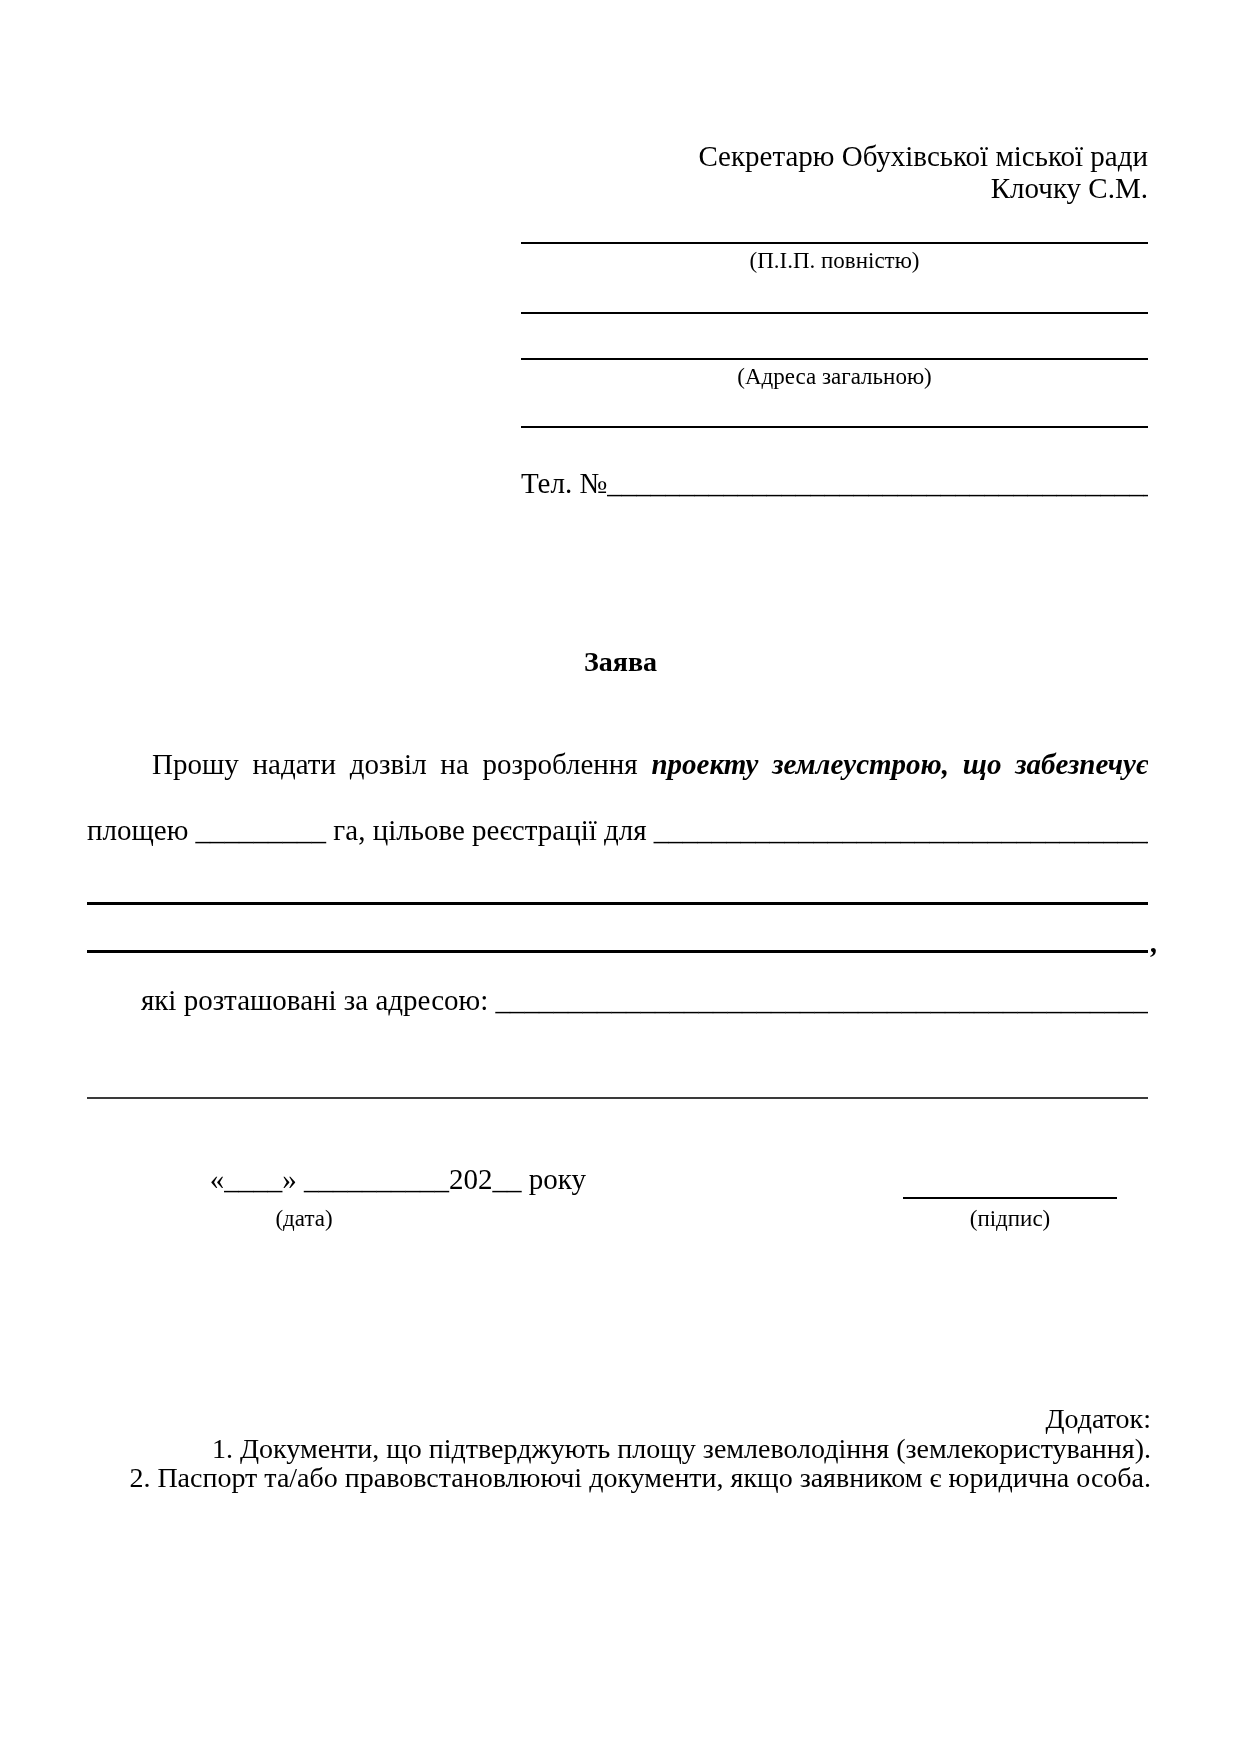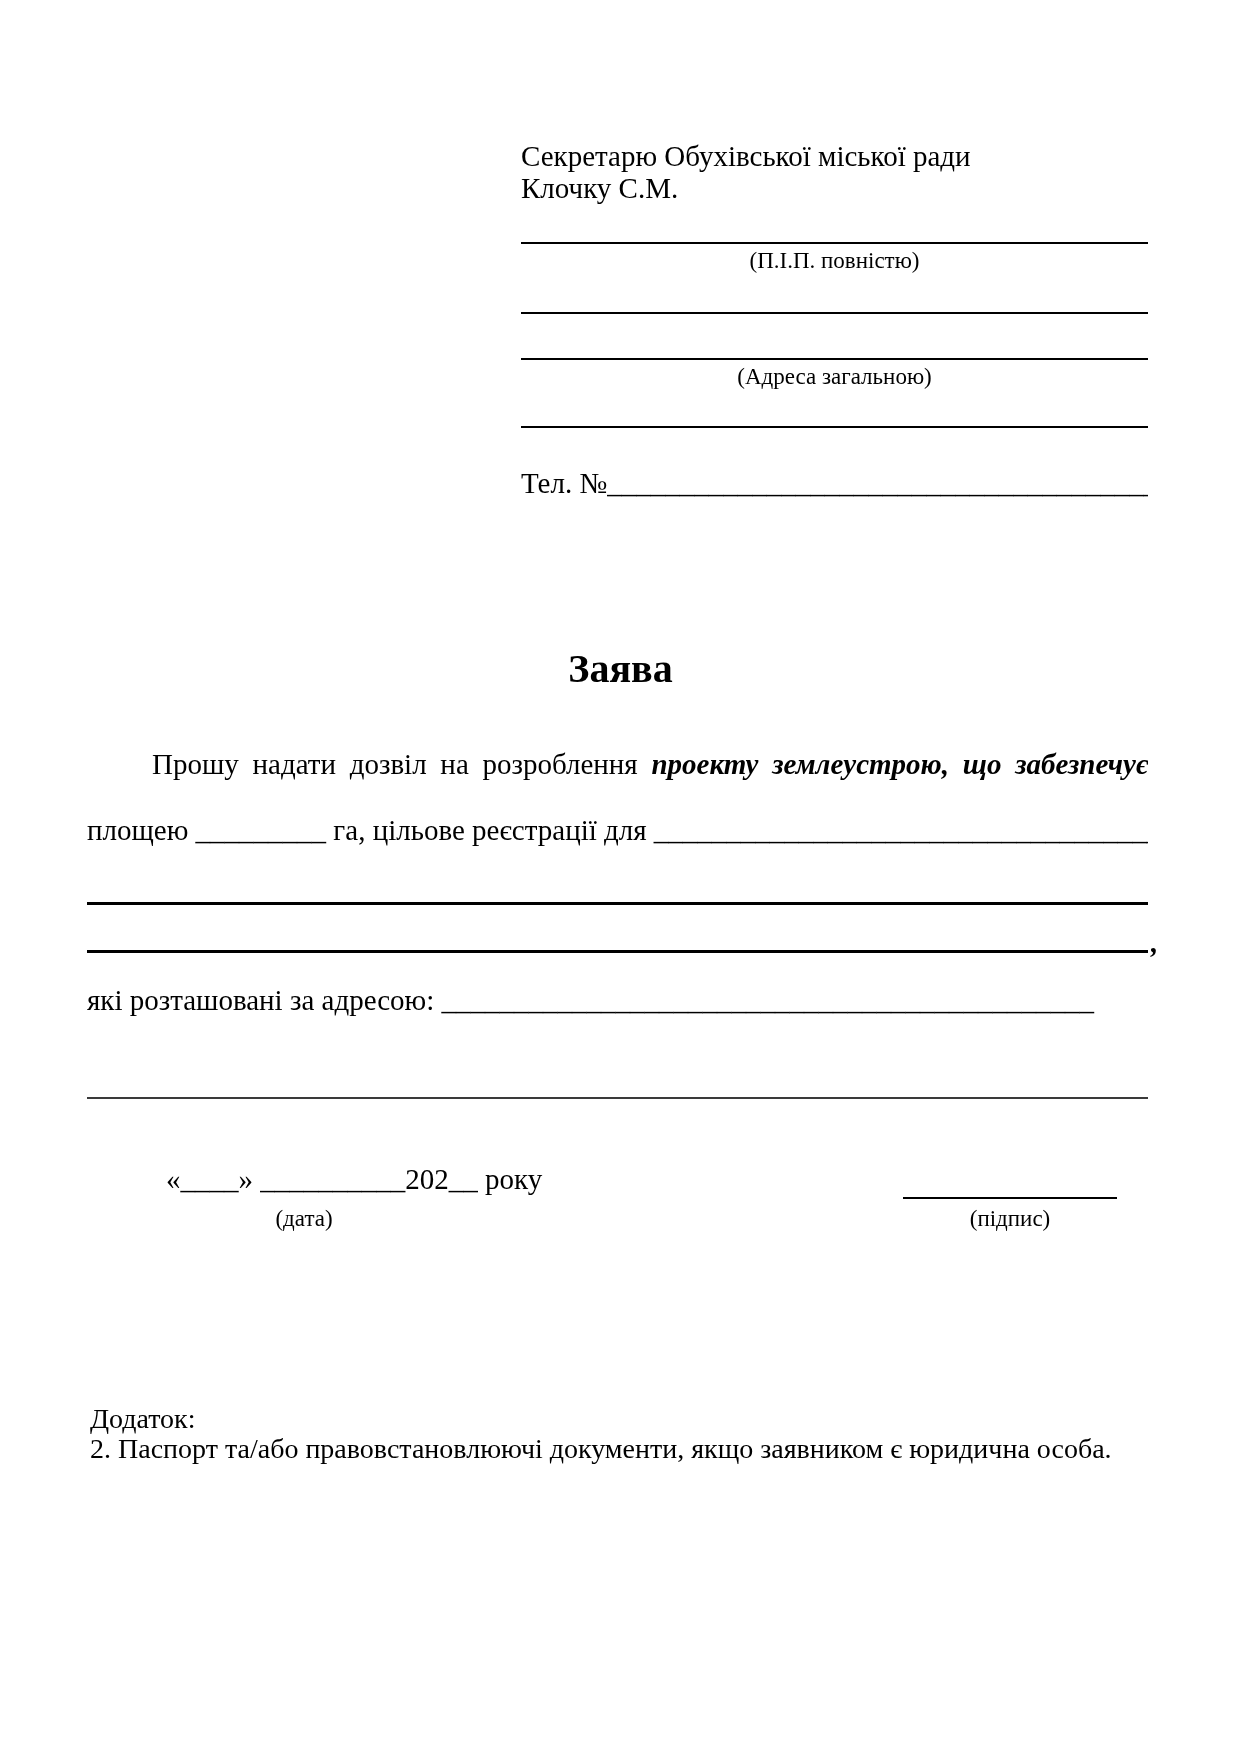--- a/index.html
+++ b/index.html
@@ -4,23 +4,23 @@
 <style>
   html,body{margin:0;padding:0;background:#e8e8e8;}
   .page{
     position:relative;
     width:1241px;height:1755px;
     background:#ffffff;
     font-family:"Liberation Serif","DejaVu Serif",serif;
     color:#000;
     overflow:hidden;
   }
-  .abs{position:absolute;line-height:1.15;}
+  .abs{position:absolute;line-height:1.15;text-align:right;}
   .t29{font-size:29px;}
-  .t38{font-size:40px;font-weight:bold;}
+  .t38{font-size:28px;font-weight:bold;}
   .t21{font-size:23px;}
   .t28{font-size:28px;}
   .bi{font-weight:bold;font-style:italic;}
   .center{text-align:center;}
   .hline{position:absolute;height:0;border-top:2px solid #000;}
   .hline-bold{position:absolute;height:0;border-top:3px solid #000;}
   .hline-thin{position:absolute;height:0;border-top:2px solid #3a3a3a;}
   .clip{white-space:nowrap;overflow:hidden;}
   .jl{text-align:justify;text-align-last:justify;}
   .indent{text-indent:65px;}
@@ -65,16 +65,17 @@
   <div class="hline-thin" style="left:87px;top:1097px;width:1061px;"></div>
 
   <div class="abs t29 clip" style="left:166px;top:1163px;width:420px;">«____» __________202__ року</div>
   <div class="abs t21 center" style="left:204px;top:1206px;width:200px;font-family:Liberation Serif, serif;">(дата)</div>
 
   <div class="hline" style="left:903px;top:1197px;width:214px;"></div>
   <div class="abs t21 center" style="left:903px;top:1206px;width:214px;">(підпис)</div>
 
   <div class="abs t28" style="left:90px;top:1404px;width:1061px;line-height:1.06;">
     <div>Додаток:</div>
+    <div>1. Документи, що підтверджують площу землеволодіння (землекористування).</div>
     <div>2. Паспорт та/або правовстановлюючі документи, якщо заявником є юридична особа.</div>
   </div>
 
 </div>
 
 </body></html>

